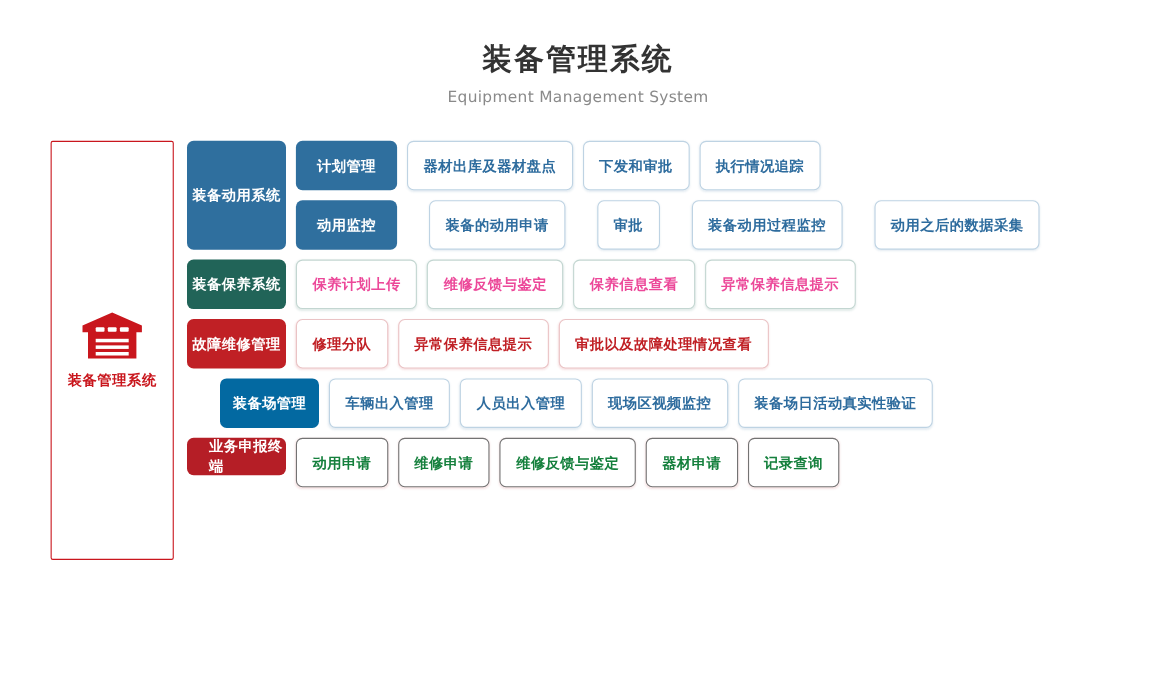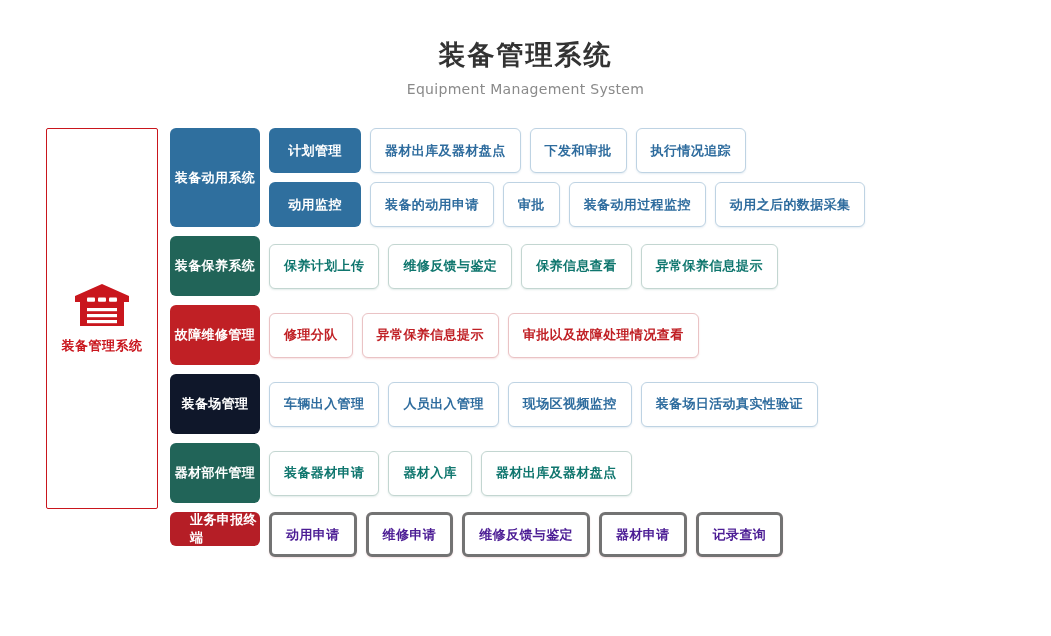--- a/index.html
+++ b/index.html
@@ -97,20 +97,21 @@
     display: flex;
     flex-direction: column;
     justify-content: center;
   }
   .subrow {
     display: flex;
     align-items: center;
   }
   .subrow + .subrow {
     margin-top: 9px;
+    gap: 20px;
   }
   .sub-head {
     width: 92px;
     min-width: 92px;
     height: 45px;
     border-radius: 6px;
     color: #ffffff;
     font-size: 13px;
     font-weight: bold;
     display: flex;
@@ -139,51 +140,51 @@
 
   
   .theme-blue .row-head,
   .theme-blue .sub-head { background: #2f6f9e; }
   .theme-blue .cell {
     border: 1px solid #bed3e3;
     color: #2e6c9e;
     box-shadow: 0 1px 2px rgba(47,111,158,.13);
   }
   
-  .theme-blue2 .row-head { background: #0f172a; }
+  .theme-blue2 .row-head { background: #0369a1; margin-left: 30px; }
   .theme-blue2 .cell {
     border: 1px solid #bed3e3;
     color: #2e6c9e;
     box-shadow: 0 1px 2px rgba(47,111,158,.13);
   }
   
   .theme-green .row-head { background: #216458; }
   .theme-green .cell {
     border: 1px solid #c3d6d1;
-    color: #0f766e;
+    color: #ec4899;
     box-shadow: 0 1px 2px rgba(33,100,88,.13);
   }
   
   .theme-red .row-head { background: #c02025; }
   .theme-red .cell {
     border: 1px solid #eac3c5;
     color: #c02025;
     box-shadow: 0 1px 2px rgba(192,32,37,.13);
   }
   
   .theme-red2 .row-head { background: #b51e26; }
   .theme-red2 .cell {
-    border: 3px solid #737373;
-    color: #4c1d95;
+    border: 1px solid #737373;
+    color: #15803d;
     box-shadow: 0 1px 2px rgba(181,30,38,.13);
   }
 
   
   .row-1 .row-head { height: 99px; }
-  .row-std .row-head { height: 60px; }
+  .row-std .row-head { height: 45px; }
   .row-last .row-head { height: 34px; padding-left: 20px; }
   .row-last .cell { height: 45px; }
 </style>
 </head>
 <body>
 
 <div class="header">
   <div class="title">装备管理系统</div>
   <div class="subtitle">Equipment Management System</div>
 </div>
@@ -252,30 +253,20 @@
     <div class="row-body">
       <div class="subrow">
         <div class="cell">车辆出入管理</div>
         <div class="cell">人员出入管理</div>
         <div class="cell">现场区视频监控</div>
         <div class="cell">装备场日活动真实性验证</div>
       </div>
     </div>
   </div>
 
-  <div class="row row-std theme-green">
-    <div class="row-head">器材部件管理</div>
-    <div class="row-body">
-      <div class="subrow">
-        <div class="cell">装备器材申请</div>
-        <div class="cell">器材入库</div>
-        <div class="cell">器材出库及器材盘点</div>
-      </div>
-    </div>
-  </div>
 
   <div class="row row-last theme-red2">
     <div class="row-head">业务申报终端</div>
     <div class="row-body">
       <div class="subrow">
         <div class="cell">动用申请</div>
         <div class="cell">维修申请</div>
         <div class="cell">维修反馈与鉴定</div>
         <div class="cell">器材申请</div>
         <div class="cell">记录查询</div>

